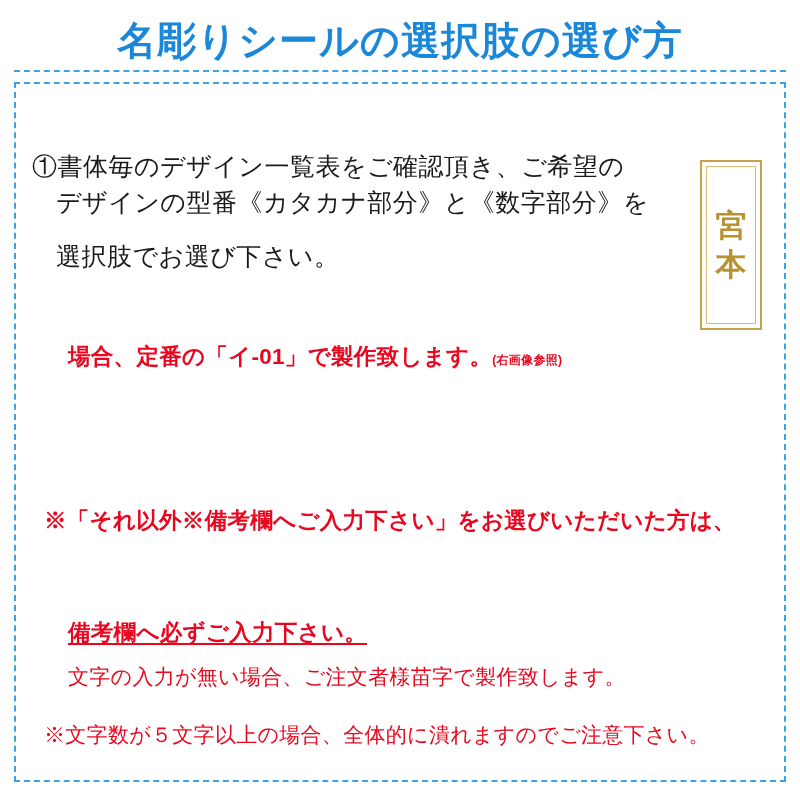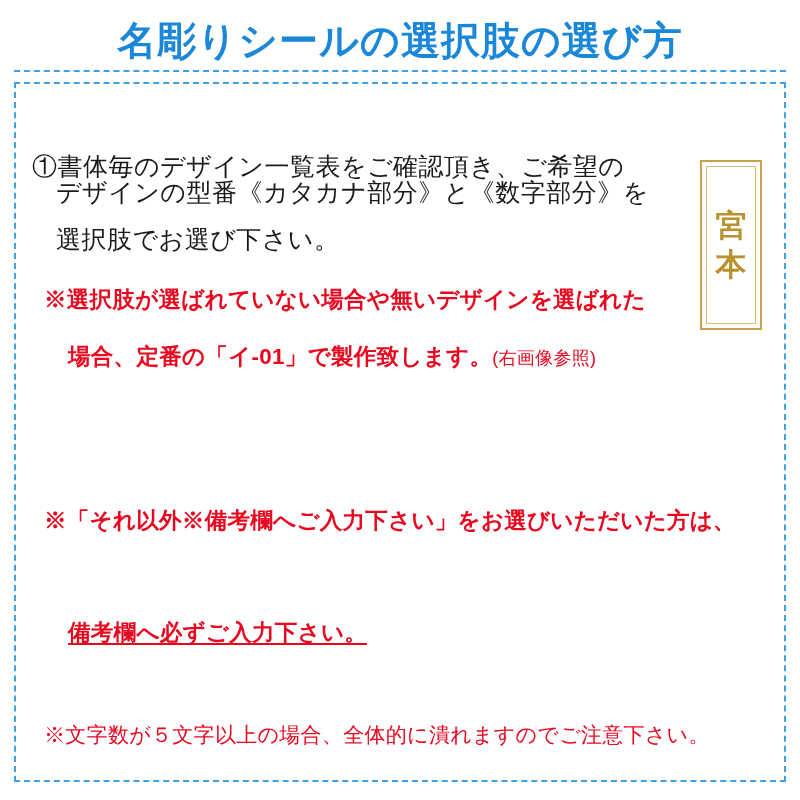--- a/index.html
+++ b/index.html
@@ -70,22 +70,22 @@
     font-weight: bold;
     letter-spacing: 0.3px;
   }
   .red-thin {
     color: #e8071e;
     font-size: 21px;
     font-weight: normal;
     letter-spacing: 0.3px;
   }
   .small-note {
-    font-size: 18px;
-    font-weight: normal;
+    font-size: 12px;
+    font-weight: bold;
   }
   .underline-red {
     text-decoration: underline;
     text-decoration-color: #e8071e;
     text-underline-offset: 3px;
   }
 
   
   .stamp {
     position: absolute;
@@ -122,38 +122,38 @@
 <body>
 
 <div id="page">
 
   <div class="title">名彫りシールの選択肢の選び方</div>
   <div class="title-rule"></div>
 
   <div class="frame"></div>
 
   <div class="blk black" style="left:32px; top:106px;margin-top:44px;">①書体毎のデザイン一覧表をご確認頂き、ご希望の</div>
-  <div class="blk black" style="left:56px; top:176px;">デザインの型番《カタカナ部分》と《数字部分》を</div>
-  <div class="blk black" style="left:56px; top:223px;">選択肢でお選び下さい。</div>
+  <div class="blk black" style="left:56px; top:186px;">デザインの型番《カタカナ部分》と《数字部分》を</div>
+  <div class="blk black" style="left:56px; top:240px;">選択肢でお選び下さい。</div>
 
-  <div class="blk red" style="left:44px; top:284px;">※選択肢が選ばれていない場合や無いデザインを選ばれた</div>
 
   <div class="blk" style="left:68px; top:341px;">
     <span class="red">場合、定番の「イ-01」で製作致します。</span><span class="red small-note">(右画像参照)</span>
   </div>
 
   <div class="stamp">
     <div class="stamp-inner">
       <div class="stamp-char">宮</div>
       <div class="stamp-char">本</div>
     </div>
   </div>
 
 
   <div class="blk red" style="left:44px; top:505px;">※「それ以外※備考欄へご入力下さい」をお選びいただいた方は、</div>
 
 
   <div class="blk red underline-red" style="left:68px; top:609px;margin-top:8px;">備考欄へ必ずご入力下さい。</div>
 
+  <div class="blk red-thin" style="left:68px; top:663px;">文字の入力が無い場合、ご注文者様苗字で製作致します。</div>
 
   <div class="blk red-thin" style="left:44px; top:721px;">※文字数が５文字以上の場合、全体的に潰れますのでご注意下さい。</div>
 
 </div>
 
 </body></html>

